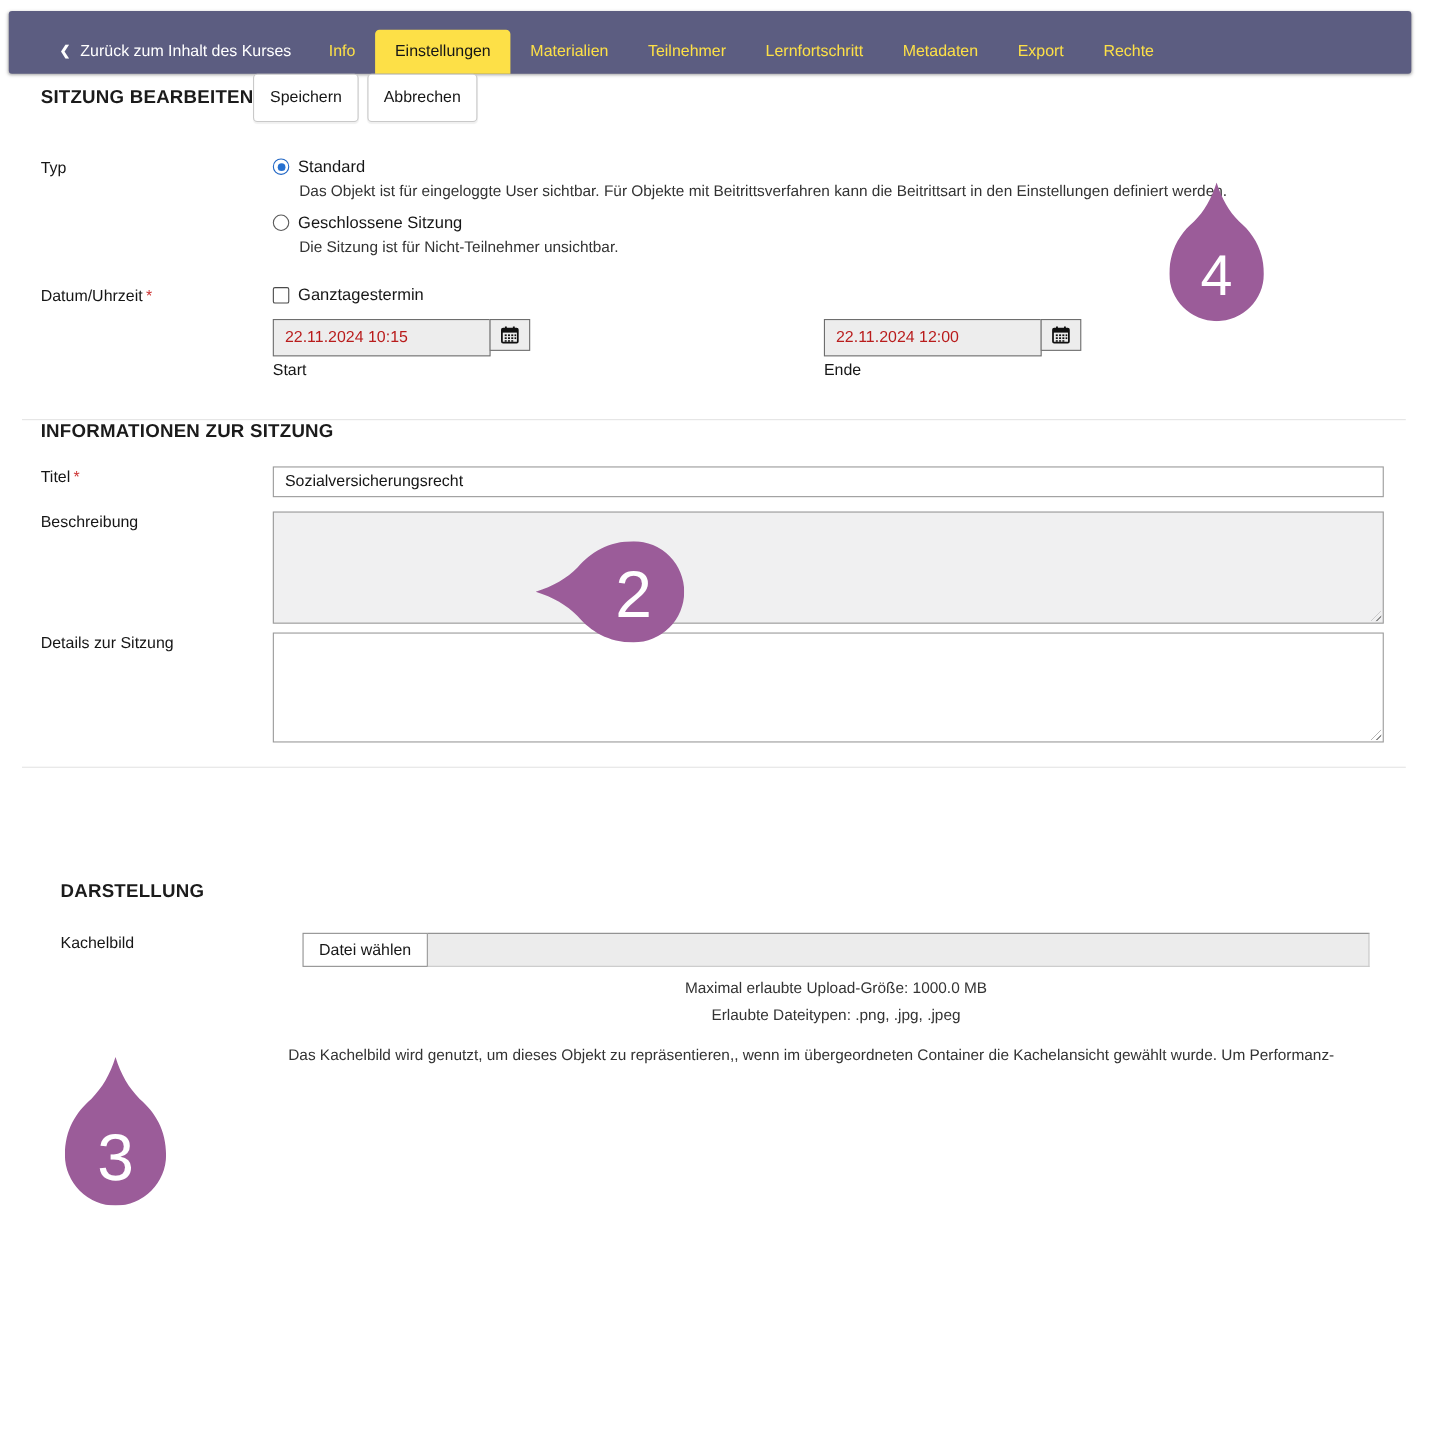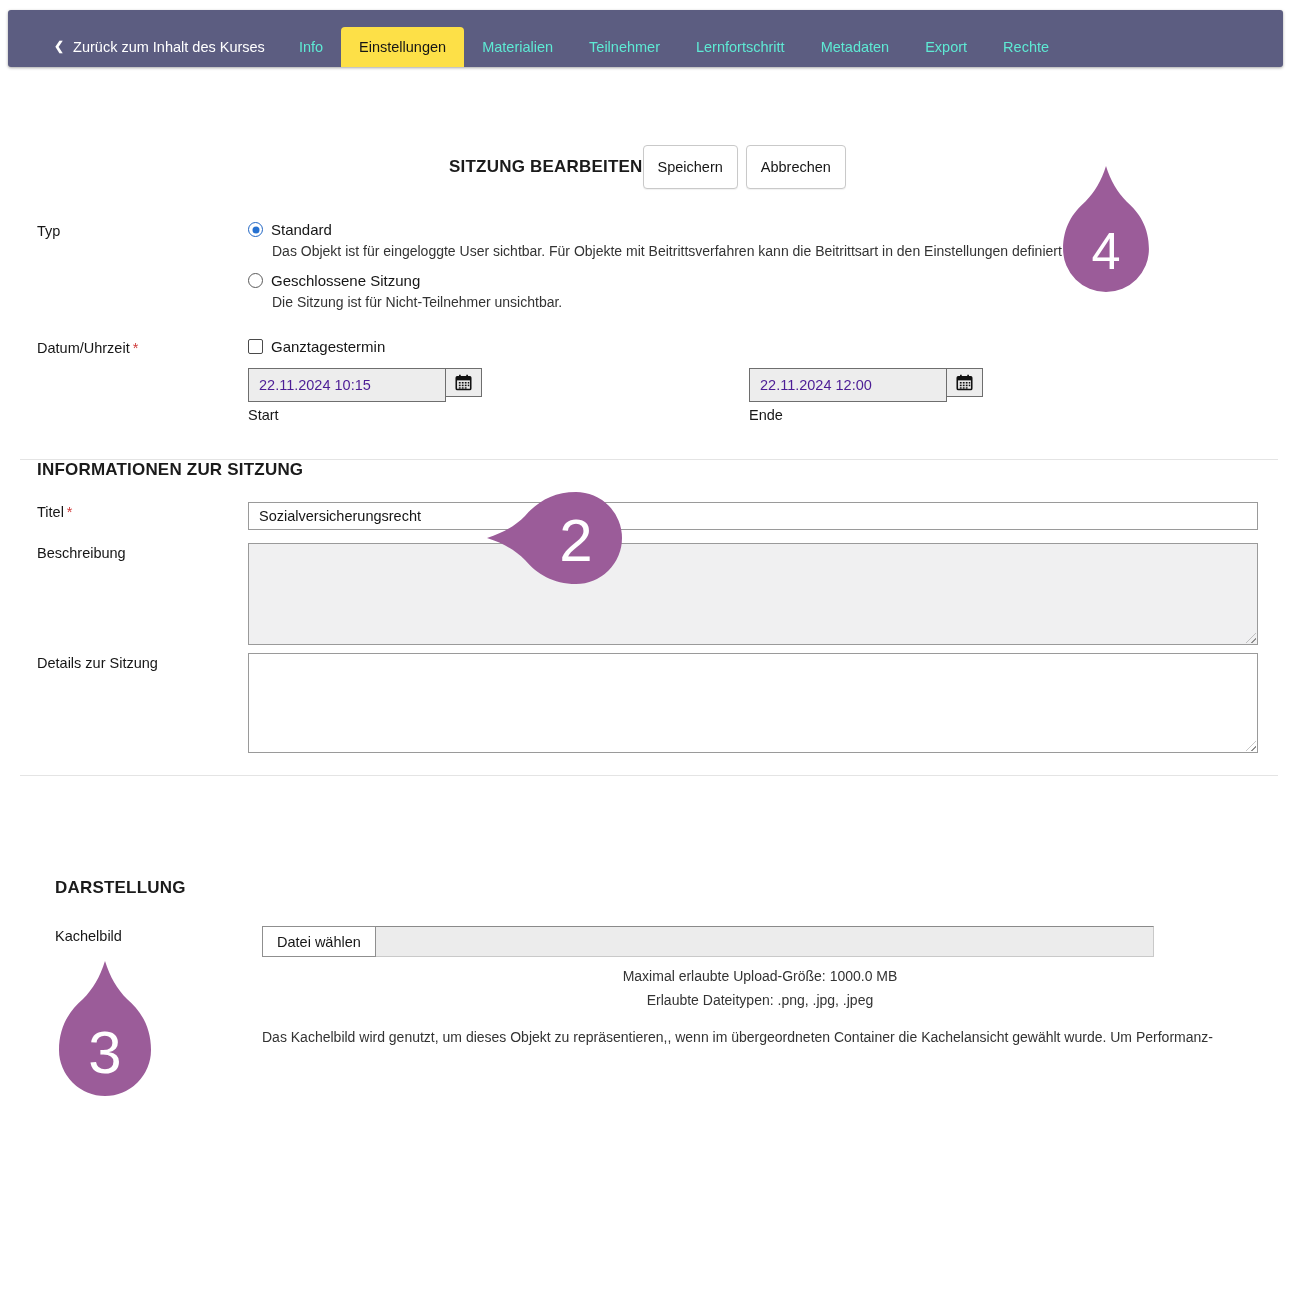--- a/index.html
+++ b/index.html
@@ -15,29 +15,29 @@
     display:flex; align-items:flex-end; padding-left:30px;
   }
   .topbar a { text-decoration:none; cursor:pointer; }
   .backlink {
     height:40px; display:flex; align-items:center; gap:9px;
     padding:0 16px; color:#fff; font-size:14.5px;
   }
   .backlink .chev { font-size:12px; font-weight:bold; position:relative; top:-1px; }
   .tab {
     height:40px; display:flex; align-items:center;
-    padding:0 18px; color:#5eead4; font-size:14.5px; white-space:nowrap;
+    padding:0 18px; color:#fde047; font-size:14.5px; white-space:nowrap;
   }
   .tab.active {
     background:#fde047; color:#161616; border-radius:4px 4px 0 0;
   }
 
   
   .main { position:absolute; left:0; right:0; top:67px; padding:0 42px 0 37px; }
-  .form-header { margin-top:78px; display:flex; justify-content:center; align-items:center; }
+  .form-header { display:flex; justify-content:flex-start; align-items:center; }
   h2.section-title { font-size:17px; font-weight:bold; color:#1b1b1b; letter-spacing:.2px; }
   .btnrow { display:flex; gap:8px; }
   .btn {
     height:44px; padding:0 14px; background:#fff; border:1px solid #c9c9c9;
     border-radius:4px; font-size:14.5px; color:#161616; cursor:pointer;
     box-shadow:0 1px 1px rgba(0,0,0,.06); font-family:inherit;
   }
   .row { display:grid; grid-template-columns:211px 1fr; align-items:start; }
   .flabel { font-size:14.5px; color:#161616; padding-top:2px; }
   .req { color:#cf3b3b; margin-left:3px; }
@@ -60,21 +60,21 @@
     background:#fff; display:inline-block; flex:0 0 auto; cursor:pointer;
   }
   .opt-byline { margin:5px 0 13px 24px; white-space:nowrap; }
 
   
   .dates { display:flex; margin-top:13px; }
   .dategroup + .dategroup { margin-left:267px; }
   .dateinput { display:flex; }
   .dateinput input {
     width:198px; height:16px; background:#ededed; border:1px solid #6e6e6e;
-    font-size:14.5px; font-family:inherit; color:#4c1d95; padding:16px 10px;
+    font-size:14.5px; font-family:inherit; color:#b91c1c; padding:16px 10px;
   }
   .calbtn {
     width:37px; height:29px; background:#ededed; border:1px solid #6e6e6e;
     border-left:1px solid #6e6e6e; margin-left:-1px; cursor:pointer;
     display:flex; align-items:center; justify-content:center;
   }
   .sublabel { font-size:14.5px; margin-top:5px; }
 
   
   .textinput {
@@ -91,21 +91,21 @@
     position:absolute; right:2px; bottom:2px; width:10px; height:10px;
     background:repeating-linear-gradient(135deg, transparent 0 2.5px, #8f8f8f 2.5px 3.8px);
     clip-path:polygon(100% 0, 100% 100%, 0 100%); pointer-events:none;
   }
 
   .divider { height:1px; background:#e4e4e4; margin-left:-17px; width:calc(100% + 37px); }
 
   
   .sec3 { padding-left:18px; }
   .row3 { display:grid; grid-template-columns:207px 1fr; align-items:start; }
-  .filectrl { display:flex; width:892px; }
+  .filectrl { display:flex; width:970px;margin-left:13px; }
   .filebtn {
     height:31px; padding:0 14px; background:#fff; border:1px solid #8f8f8f;
     font-size:14.5px; font-family:inherit; color:#161616; cursor:pointer; white-space:nowrap;
   }
   .filefield {
     flex:1; height:31px; background:#ececec;
     border:1px solid #c9c9c9; border-top:1px solid #8a8a8a; border-left:none;
   }
   .kb-byline { font-size:14px; color:#333;text-align:center; }
   .kb-info { font-size:14px; color:#333; line-height:1.8; }

